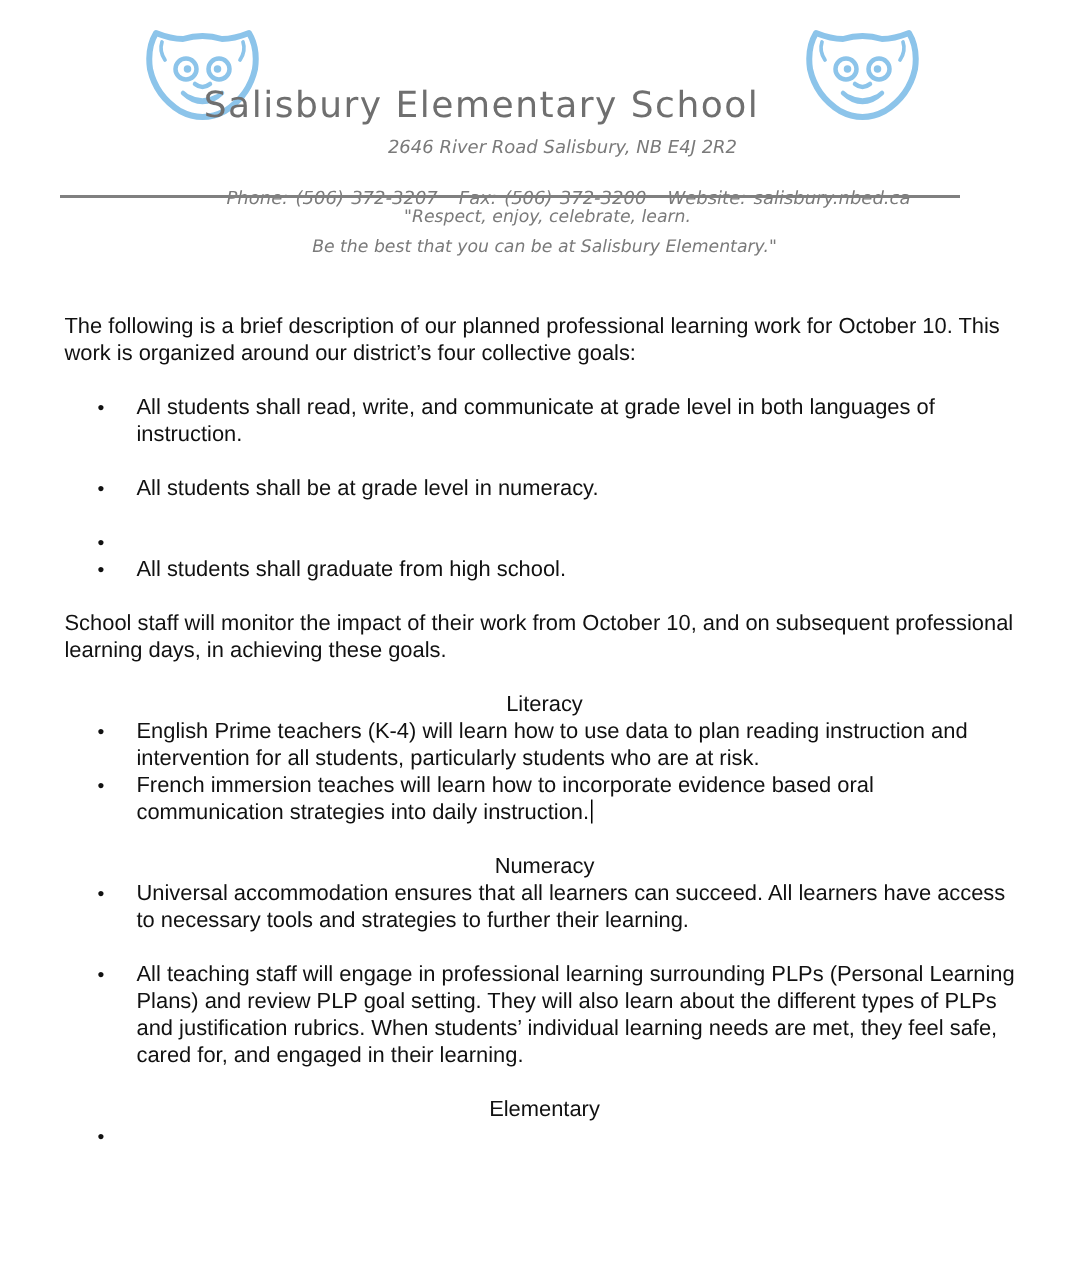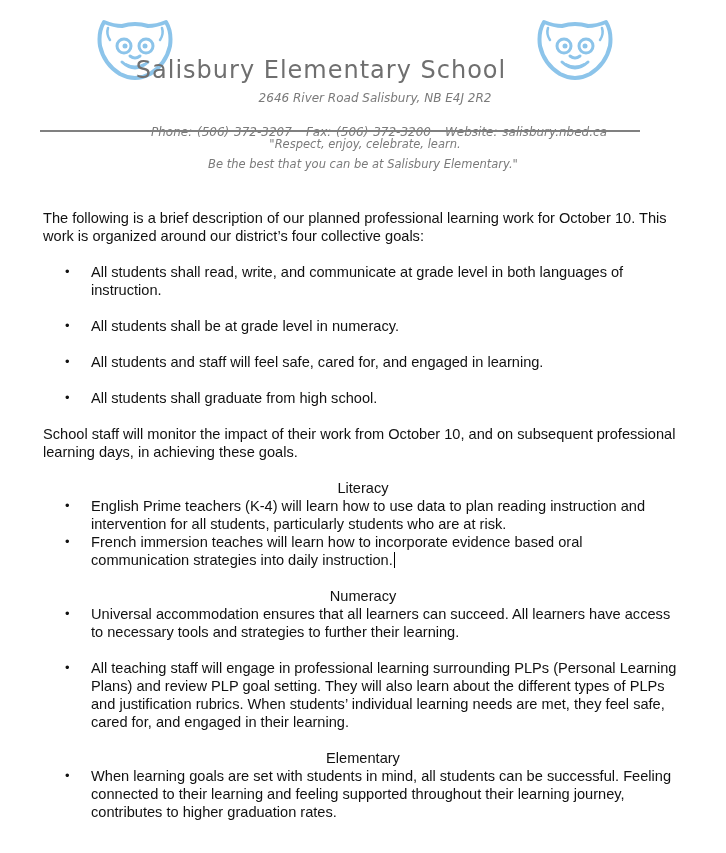--- a/index.html
+++ b/index.html
@@ -154,21 +154,21 @@
 <div class="motto motto-2">Be the best that you can be at Salisbury Elementary."</div>
 
 <div class="doc">
   <p class="para">The following is a brief description of our planned professional learning work for October 10. This work is organized around our district’s four collective goals:</p>
   <div class="blank"></div>
   <ul class="goals">
     <li><span class="bullet">•</span><span>All students shall read, write, and communicate at grade level in both languages of instruction.</span></li>
     <li class="blank"></li>
     <li><span class="bullet">•</span><span>All students shall be at grade level in numeracy.</span></li>
     <li class="blank"></li>
-    <li><span class="bullet">•</span><span>All students and staff will feel safe, cared for, and engaged in learning.</span></li>
+    <li><span class="bullet">•</span></li>
     <li class="blank"></li>
     <li><span class="bullet">•</span><span>All students shall graduate from high school.</span></li>
   </ul>
   <div class="blank"></div>
   <p class="para">School staff will monitor the impact of their work from October 10, and on subsequent professional learning days, in achieving these goals.</p>
   <div class="blank"></div>
 
   <p class="heading">Literacy</p>
   <ul class="sec">
     <li><span class="bullet">•</span><span>English Prime teachers (K-4) will learn how to use data to plan reading instruction and intervention for all students, particularly students who are at risk.</span></li>
@@ -182,15 +182,15 @@
   </ul>
   <div class="blank"></div>
 
   <ul class="sec">
     <li><span class="bullet">•</span><span>All teaching staff will engage in professional learning surrounding PLPs (Personal Learning Plans) and review PLP goal setting. They will also learn about the different types of PLPs and justification rubrics. When students’ individual learning needs are met, they feel safe, cared for, and engaged in their learning.</span></li>
   </ul>
   <div class="blank"></div>
 
   <p class="heading">Elementary</p>
   <ul class="sec">
-    <li><span class="bullet">•</span><span>When learning goals are set with students in mind, all students can be successful. Feeling connected to their learning and feeling supported throughout their learning journey, contributes to higher graduation rates.</span></li>
+    <li><span class="bullet">•</span></li>
   </ul>
 </div>
 
 </body></html>

